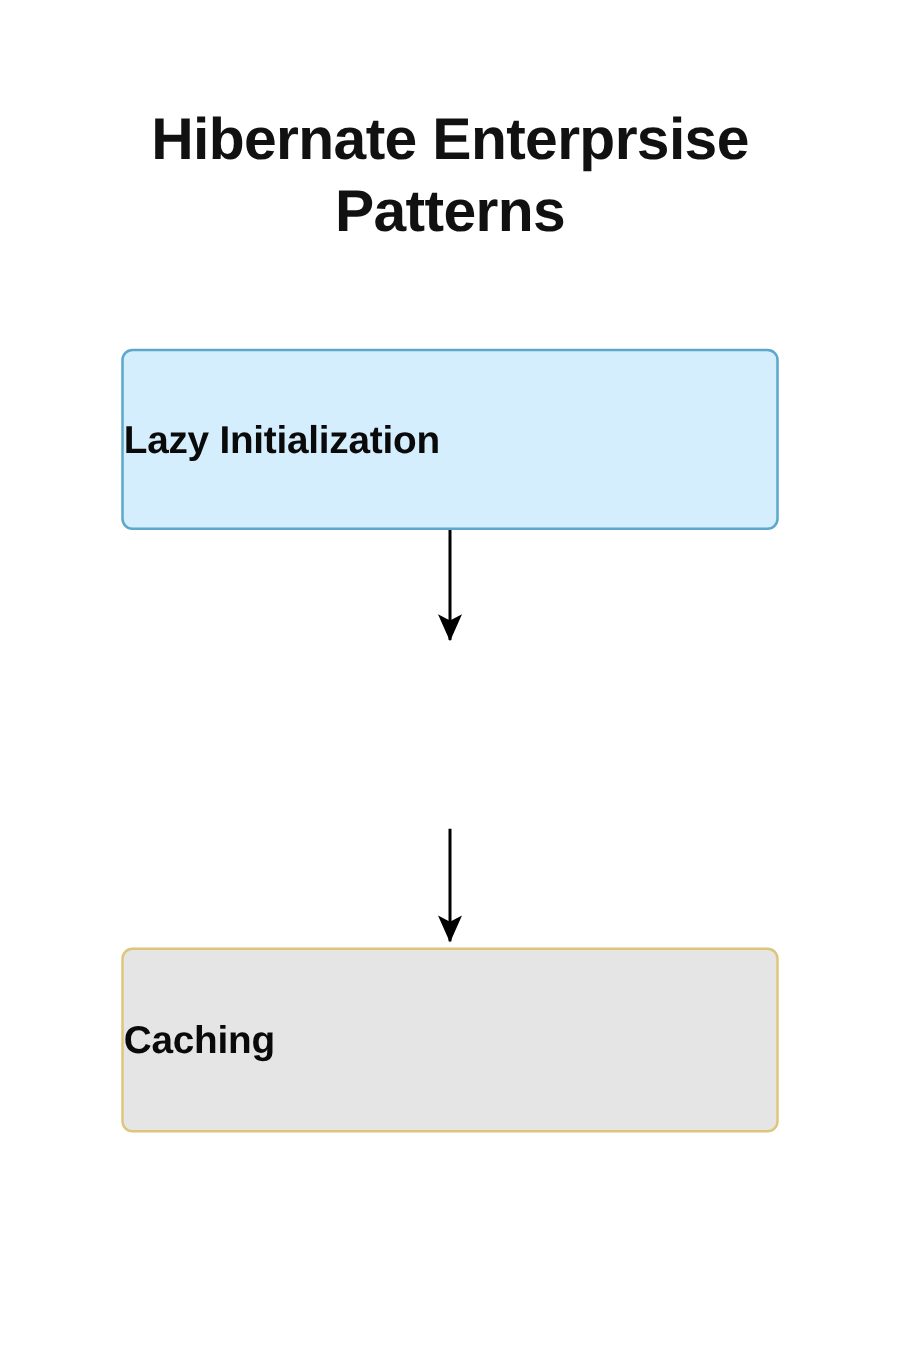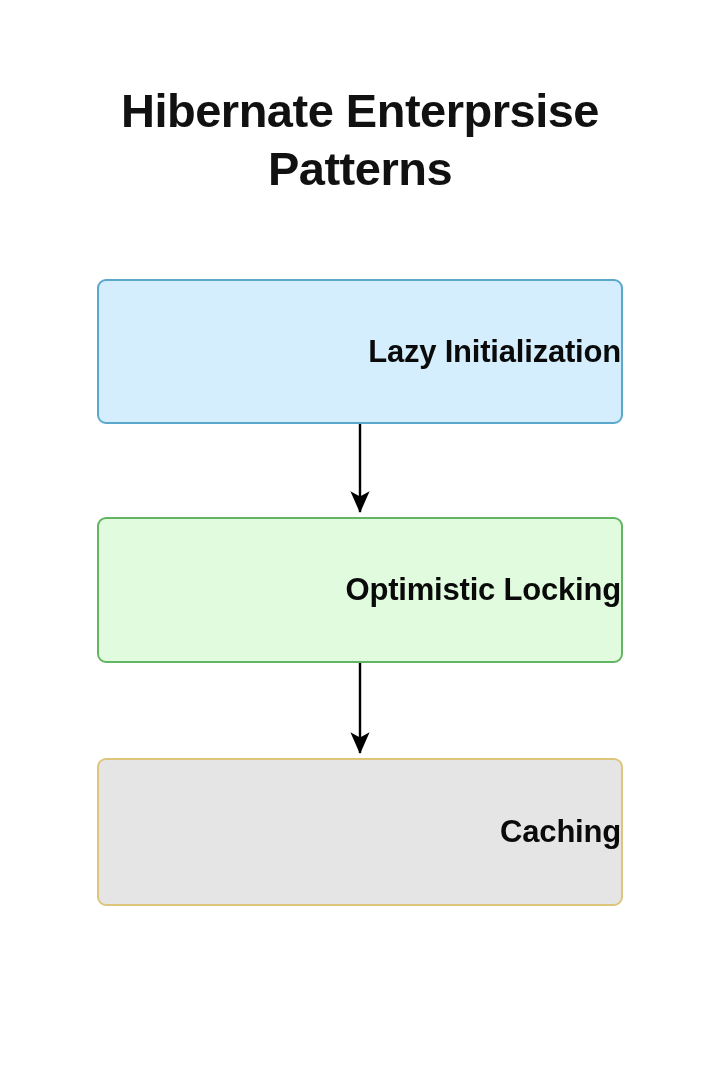--- a/index.html
+++ b/index.html
@@ -41,21 +41,21 @@
   .flow-node {
     position: absolute;
     left: 97px;
     width: 526px;
     box-sizing: border-box;
     border-radius: 9px;
     border-style: solid;
     border-width: 2.5px;
     display: flex;
     align-items: center;
-    justify-content: flex-end;
+    justify-content: flex-start;
   }
   .flow-node-label {
     font-size: 31px;
     font-weight: 600;
     color: #0a0a0a;
     letter-spacing: -0.2px;
     text-align: center;
     line-height: 1.2;
   }
 
@@ -92,23 +92,20 @@
 <body>
 
 <div id="diagram-root">
 
   <div class="diagram-title">Hibernate Enterprsise Patterns</div>
 
   <div class="flow-node" id="node-0">
     <span class="flow-node-label">Lazy Initialization</span>
   </div>
 
-  <div class="flow-node" id="node-1">
-    <span class="flow-node-label">Optimistic Locking</span>
-  </div>
 
   <div class="flow-node" id="node-2">
     <span class="flow-node-label">Caching</span>
   </div>
 
   <svg id="connectors" viewBox="0 0 720 1080">
     <defs>
       <marker id="arrow-head" markerWidth="10" markerHeight="10" refX="8.6" refY="4" orient="auto" markerUnits="strokeWidth">
         <path d="M 0 0 L 9 4 L 0 8 L 2.1 4 z" fill="#000000"></path>
       </marker>

